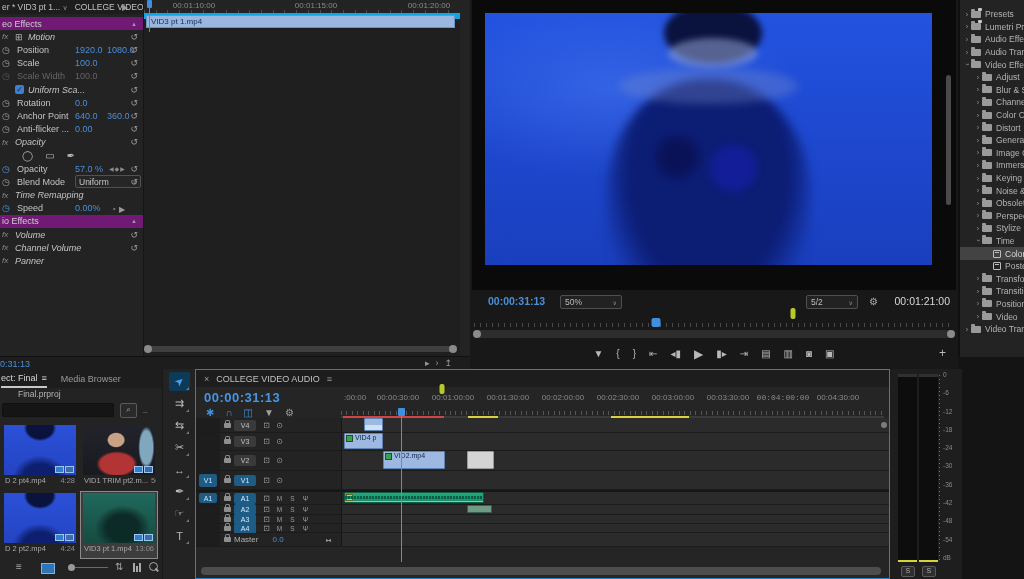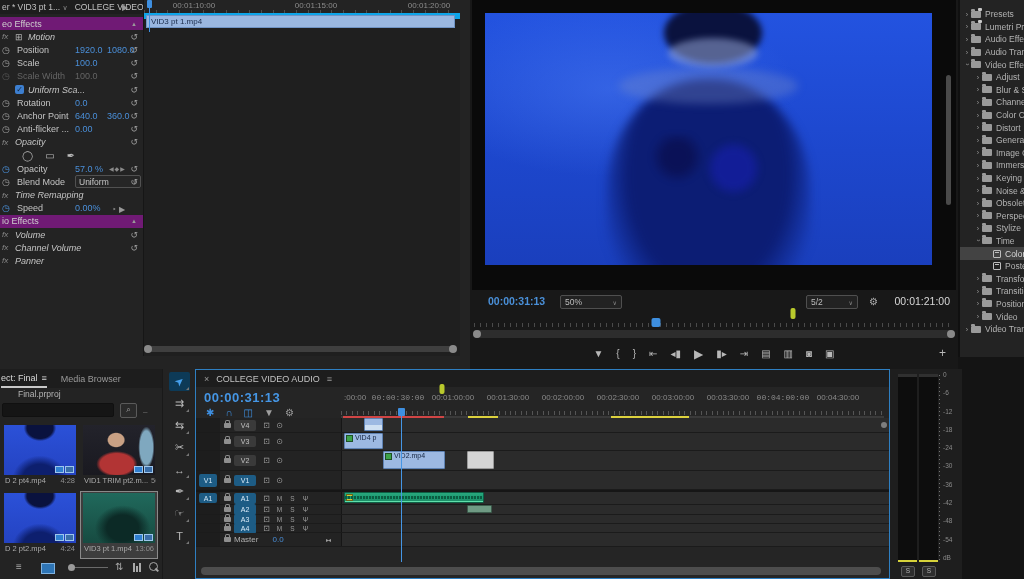--- a/index.html
+++ b/index.html
@@ -342,20 +342,24 @@
         <div id="ec-ruler-labels">
             <span class="rlabel" style="left: 50px;">00:01:10:00</span>
             <span class="rlabel" style="left: 168px; padding-left: 8px;">00:01:15:00</span>
             <span class="rlabel" style="left: 285px;">00:01:20:00</span>
           </div>
         <div class="ec-playhead"></div>
       </div>
       <div class="ec-clip">VID3 pt 1.mp4</div>
       <div class="ec-hscroll"></div>
     </div>
+    <div class="ec-bottom">
+      <span class="ec-btc">0:31:13</span>
+      <span class="ec-bicons"><span>▸›</span><span>↥</span></span>
+    </div>
   </div>
 
   <div id="program-monitor" class="panel">
     <div class="pm-screen">
       <div class="pm-video">
         <div class="fig fig-head"></div>
         <div class="fig fig-bun"></div>
         <div class="fig fig-bun-hl"></div>
         <div class="fig fig-hairline"></div>
         <div class="fig fig-marks"></div>
@@ -648,21 +652,21 @@
         <span class="on">✱</span>
         <span class="on">∩</span>
         <span class="on">◫</span>
         <span>▼</span>
         <span>⚙</span>
       </div>
     <div class="tl-ruler">
       <div class="tick-strip"></div>
       <div id="tl-ruler-labels">
           <span class="tl-rlabel first" style="left: 3px;">:00:00</span>
-          <span class="tl-rlabel" style="left: 57px; font-family: Liberation Mono, monospace;">00:00:30:00</span>
+          <span class="tl-rlabel" style="left: 57px;">00:00:30:00</span>
           <span class="tl-rlabel" style="left: 112px;">00:01:00:00</span>
           <span class="tl-rlabel" style="left: 167px;">00:01:30:00</span>
           <span class="tl-rlabel" style="left: 222px;">00:02:00:00</span>
           <span class="tl-rlabel" style="left: 277px;">00:02:30:00</span>
           <span class="tl-rlabel" style="left: 332px;">00:03:00:00</span>
           <span class="tl-rlabel" style="left: 387px;">00:03:30:00</span>
           <span class="tl-rlabel" style="left: 442px; font-family: Liberation Mono, monospace;">00:04:00:00</span>
           <span class="tl-rlabel" style="left: 497px;">00:04:30:00</span>
         </div>
       <div class="tl-marker" id="tl-marker" style="left: 101px;"></div>

